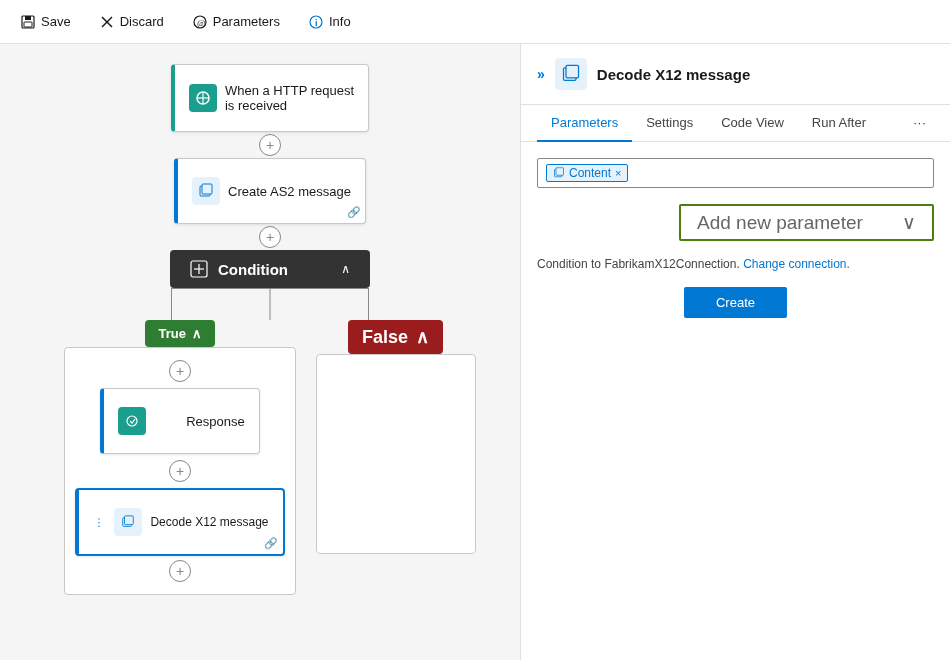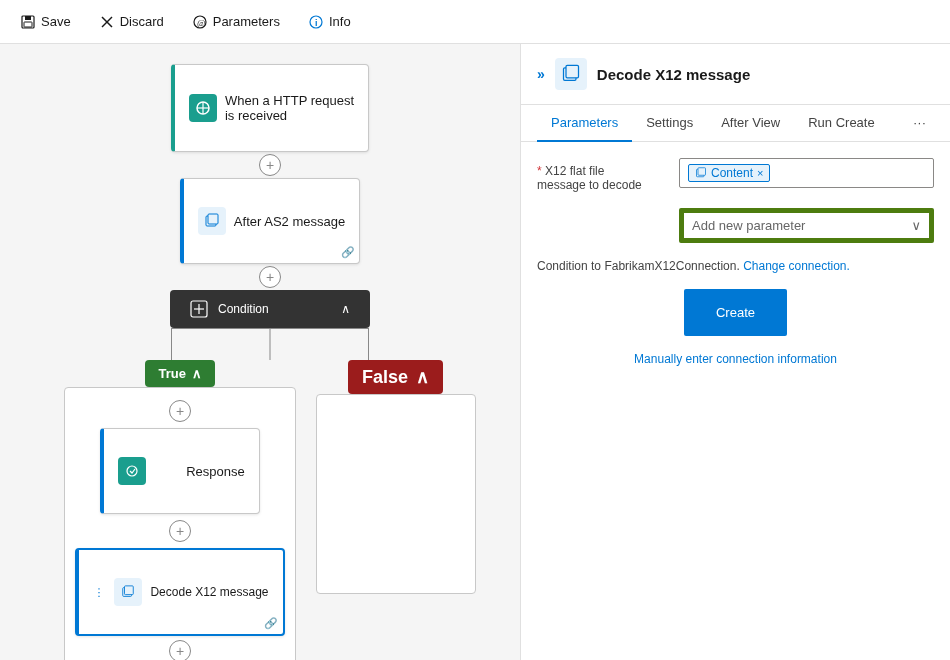--- a/index.html
+++ b/index.html
@@ -76,49 +76,49 @@
       background: #fff; width: 100%;
     }
     .tag {
       background: #e6f2fb; border: 1px solid #0078d4; border-radius: 2px;
       padding: 1px 6px; font-size: 12px; color: #0078d4;
       display: flex; align-items: center; gap: 4px;
     }
     .tag-close { cursor: pointer; color: #0078d4; font-size: 11px; border: none; background: none; }
 
     .dropdown-field {
-      border: 5px solid #4d7c0f; border-radius: 2px;
-      padding: 5px 8px; display: flex; justify-content: space-between;
+      border: 2px solid #4d7c0f; border-radius: 2px;
+      padding: 5px 16px; display: flex; justify-content: space-between;
       align-items: center; cursor: pointer; width: 100%; background: #fff;
-      font-size: 13px; color: #666;
+      font-size: 19px; color: #666;
     }
 
     .connection-info { font-size: 12px; color: #444; margin-bottom: 16px; }
     .connection-link { color: #0078d4; cursor: pointer; text-decoration: none; text-align: center; }
 
     .create-btn {
       background: #0078d4; color: #fff; border: none; border-radius: 2px;
-      padding: 16px 32px; font-size: 13px; cursor: pointer;
+      padding: 8px 32px; font-size: 13px; cursor: pointer;
       display: block; margin: 16px auto 16px auto;
     }
 
     .manual-link {
       text-align: center; color: #0078d4; font-size: 12px; cursor: pointer;
       text-decoration: none; display: block;
     }
 
     
     .flow-container {
       display: flex; flex-direction: column; align-items: center;
       min-width: 500px;
     }
 
     .flow-node {
       background: #fff; border: 1px solid #c8c8c8; border-radius: 4px;
-      padding: 28px 14px; display: flex; align-items: center; gap: 8px;
+      padding: 18px 14px; display: flex; align-items: center; gap: 8px;
       min-width: 180px; position: relative; cursor: pointer;
       box-shadow: 0 1px 3px rgba(0,0,0,0.1);
     }
 
     .flow-node.http-node { border-left: 4px solid #1a9e8e; }
     .flow-node.decode-as2 { border-left: 4px solid #0078d4; }
     .flow-node.decode-x12 { border: 2px solid #0078d4; border-left: 4px solid #0078d4; }
     .flow-node.response-node { border-left: 4px solid #0078d4; }
 
     .node-icon {
@@ -140,21 +140,21 @@
       position: relative; z-index: 1;
     }
 
     
     .condition-node {
       background: #333; color: #fff; border-radius: 4px;
       padding: 10px 20px; display: flex; align-items: center; gap: 10px;
       min-width: 200px; cursor: pointer;
     }
     .condition-icon { font-size: 16px; }
-    .condition-label { font-weight: 400; font-size: 12px; flex: 1; }
+    .condition-label { font-weight: 700; font-size: 15px; flex: 1; }
     .condition-caret { font-size: 12px; }
 
     
     .branch-row {
       display: flex; gap: 20px; align-items: flex-start;
       margin-top: 0;
     }
 
     .branch {
       display: flex; flex-direction: column; align-items: center;
@@ -235,21 +235,21 @@
 
       <div class="add-btn">+</div>
 
       <div class="flow-node decode-as2">
         <div class="node-icon copy-icon">
           <svg width="16" height="16" viewBox="0 0 16 16" fill="#0078d4">
               <rect x="2" y="3" width="10" height="10" rx="1" stroke="#0078d4" stroke-width="1" fill="none"></rect>
               <rect x="4" y="1" width="10" height="10" rx="1" stroke="#0078d4" stroke-width="1" fill="#e6f2fb"></rect>
             </svg>
         </div>
-        <span class="node-label">After AS2 message</span>
+        <span class="node-label">Create AS2 message</span>
         <span class="node-link-icon">🔗</span>
       </div>
 
       <div class="add-btn">+</div>
 
       <div class="condition-node">
         <svg class="condition-icon" width="18" height="18" viewBox="0 0 18 18" fill="none">
           <rect x="1" y="1" width="16" height="16" rx="2" stroke="#fff" stroke-width="1.2" fill="none"></rect>
           <line x1="9" y1="4" x2="9" y2="14" stroke="#fff" stroke-width="1.2"></line>
           <line x1="4" y1="9" x2="14" y2="9" stroke="#fff" stroke-width="1.2"></line>
@@ -326,31 +326,28 @@
             <rect x="2" y="3" width="10" height="10" rx="1" stroke="#0078d4" stroke-width="1" fill="none"></rect>
             <rect x="4" y="1" width="10" height="10" rx="1" stroke="#0078d4" stroke-width="1" fill="#e6f2fb"></rect>
           </svg>
       </div>
       <span class="panel-title">Decode X12 message</span>
     </div>
 
     <div class="panel-tabs">
       <div class="panel-tab active">Parameters</div>
       <div class="panel-tab">Settings</div>
-      <div class="panel-tab">After View</div>
-      <div class="panel-tab">Run Create</div>
+      <div class="panel-tab">Code View</div>
+      <div class="panel-tab">Run After</div>
       <div class="panel-tab-more">···</div>
     </div>
 
     <div class="panel-body">
 
       <div class="field-row">
-        <div class="field-name">
-          <span style="color:#d13438;">* </span>X12 flat file<br>message to decode
-        </div>
         <div class="field-control">
           <div class="tag-input">
             <div class="tag">
               <svg width="12" height="12" viewBox="0 0 16 16">
                   <rect x="2" y="3" width="10" height="10" rx="1" stroke="#0078d4" stroke-width="1" fill="none"></rect>
                   <rect x="4" y="1" width="10" height="10" rx="1" stroke="#0078d4" stroke-width="1" fill="#e6f2fb"></rect>
                 </svg>
               <span>Content</span>
               <button class="tag-close">×</button>
             </div>
@@ -368,19 +365,18 @@
         </div>
       </div>
 
       <div class="connection-info">
         <span>Condition to FabrikamX12Connection.</span>
         <a class="connection-link">Change connection.</a>
       </div>
 
       <button class="create-btn">Create</button>
 
-      <a class="manual-link">Manually enter connection information</a>
 
     </div>
 
   </div>
 
 </div>
 
 </body></html>

